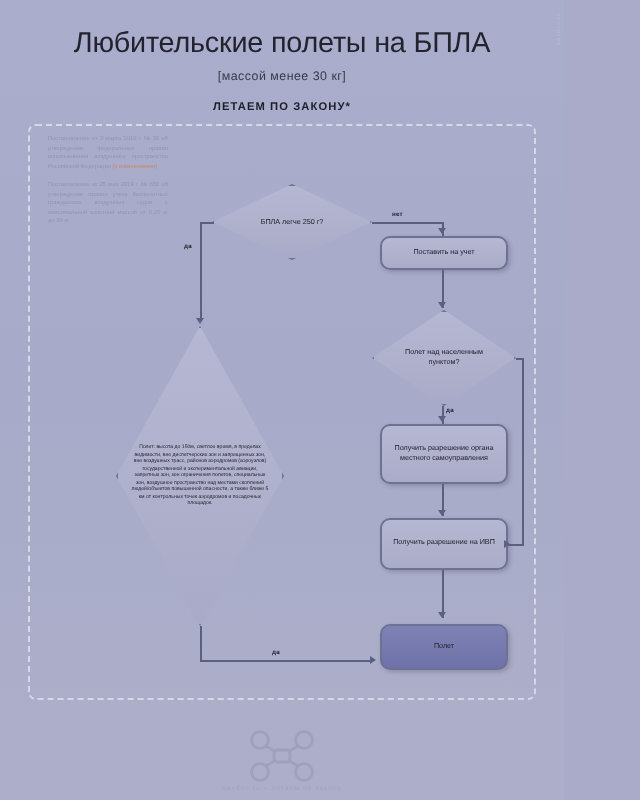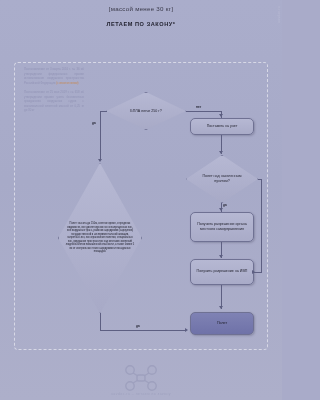--- a/index.html
+++ b/index.html
@@ -111,20 +111,21 @@
   .wm-text{
     font-size:3.4px;letter-spacing:0.5px;color:#7e80a4;
   }
 </style>
 </head>
 <body>
 
 <div class="poster">
 
   <div class="header">
+    <div class="title">Любительские полеты на БПЛА</div>
     <div class="subtitle">[массой менее 30 кг]</div>
     <div class="law">ЛЕТАЕМ ПО ЗАКОНУ*</div>
   </div>
 
   <div class="sidetext">uavdoc.ru</div>
 
   <div class="frame"></div>
 
   <div class="notes">
     <p><span>Постановление от 3 марта 2016 г. № 36 об утверждении федеральных правил использования воздушного пространства Российской Федерации </span><span class="hl">(с изменениями)</span></p>

